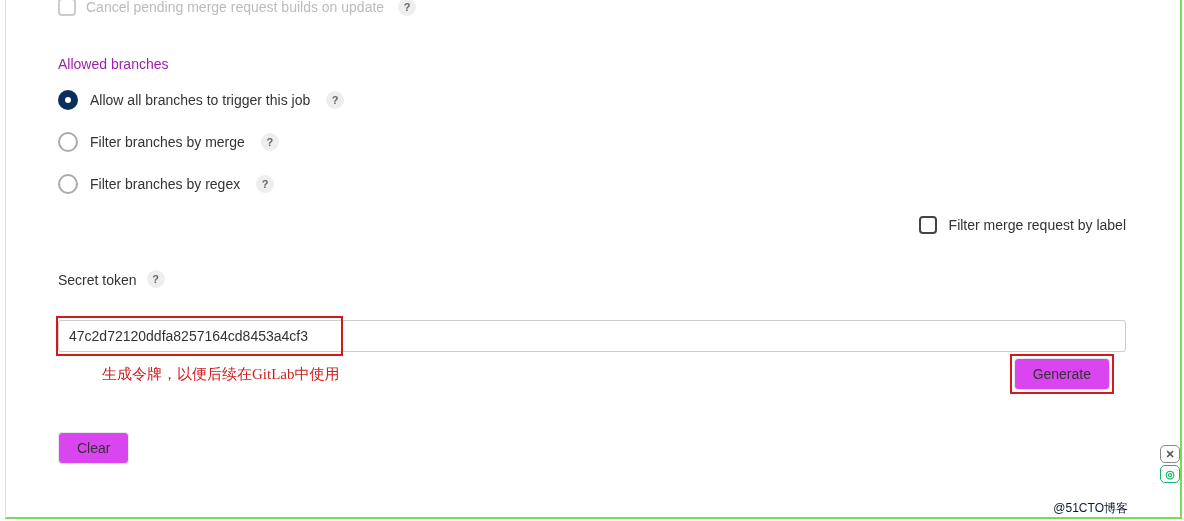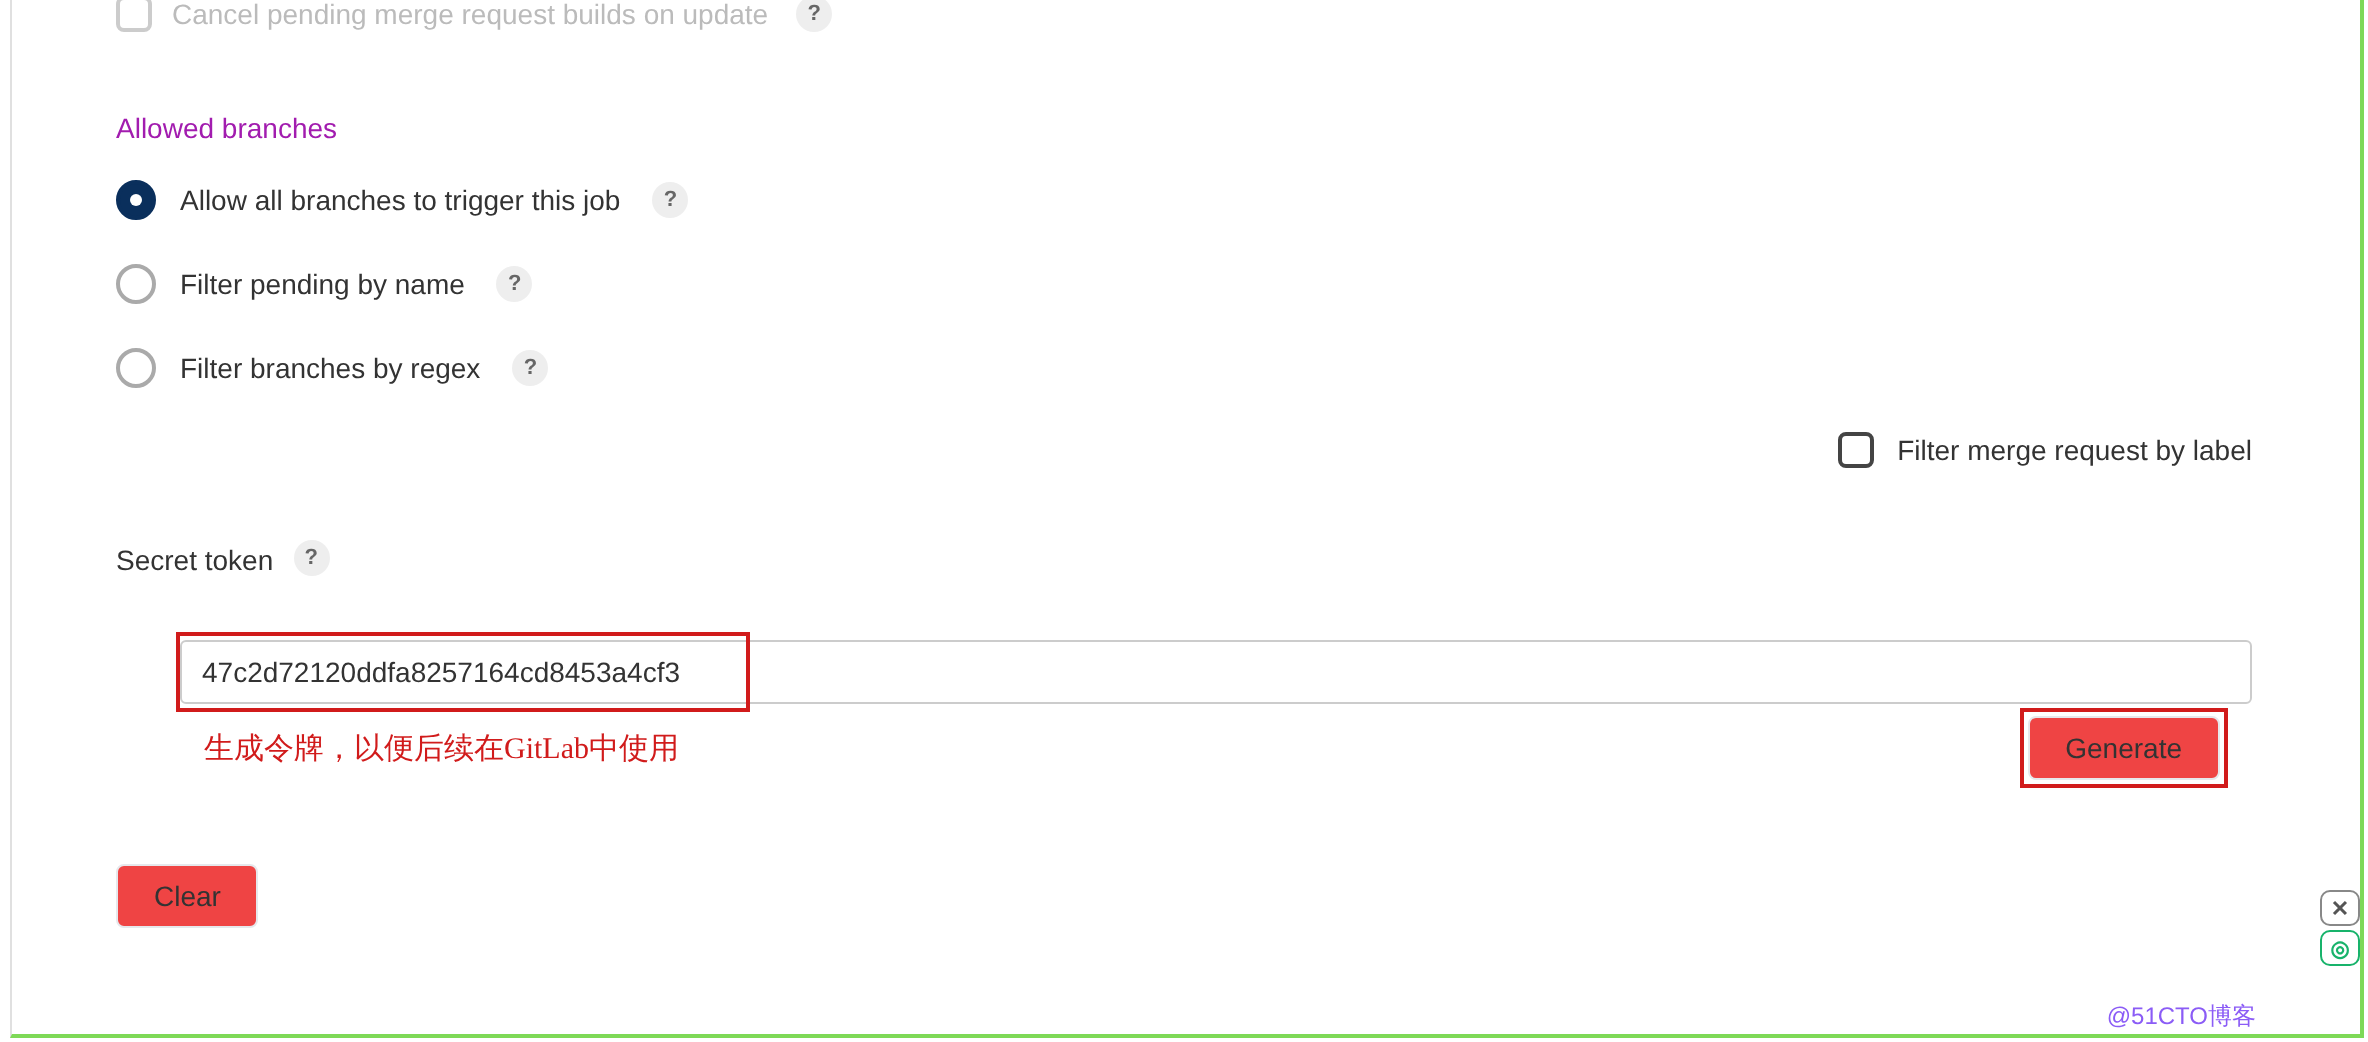--- a/index.html
+++ b/index.html
@@ -138,39 +138,39 @@
       display: flex;
       justify-content: flex-end;
       margin-top: -30px;
       padding-right: 12px;
     }
     .button-generate-wrap {
       border: 2px solid #d11b1b;
       padding: 2px;
     }
     .btn {
-      background: #ef4444;
+      background: #d946ef;
       border: 1px solid #e6e8ec;
       border-radius: 4px;
       padding: 7px 18px;
       font-size: 14px;
       color: #333;
       cursor: pointer;
       font-family: inherit;
     }
     .clear-row {
       display: flex;
       margin-top: 38px;
       padding-right: 14px;
     }
     .watermark {
       position: absolute;
       bottom: 4px;
       right: 56px;
-      color: #8b5cf6;
+      color: #0f172a;
       font-size: 12px;
       font-family: "SimSun", sans-serif;
     }
     .side-buttons {
       position: absolute;
       right: 4px;
       bottom: 38px;
       display: flex;
       flex-direction: column;
       gap: 2px;
@@ -205,40 +205,40 @@
   <div class="section-label">Allowed branches</div>
 
   <div class="radio-group">
     <div class="radio-row">
       <span class="radio-circle selected"></span>
       <span class="radio-label">Allow all branches to trigger this job</span>
       <span class="help-icon">?</span>
     </div>
     <div class="radio-row">
       <span class="radio-circle"></span>
-      <span class="radio-label">Filter pending by name</span>
+      <span class="radio-label">Filter branches by merge</span>
       <span class="help-icon">?</span>
     </div>
     <div class="radio-row">
       <span class="radio-circle"></span>
       <span class="radio-label">Filter branches by regex</span>
       <span class="help-icon">?</span>
     </div>
     <div class="radio-row" style="margin-bottom:0;justify-content:flex-end;">
       <span class="checkbox-box dark"></span>
       <span class="radio-label">Filter merge request by label</span>
     </div>
   </div>
 
   <div class="secret-label-row">
     <span>Secret token</span>
     <span class="help-icon">?</span>
   </div>
 
-  <div style="position:absolute; left:28px; right:28px; top:320px;margin-left:32px;">
+  <div style="position:absolute; left:28px; right:28px; top:320px;">
     <input class="secret-input" type="text" value="47c2d72120ddfa8257164cd8453a4cf3" style="">
     <div style="position:absolute; left:-2px; top:-4px; width:287px; height:40px; border:2px solid #d11b1b; pointer-events:none;"></div>
   </div>
 
   <div style="height: 55px;"></div>
 
   <div class="annotation-red">生成令牌，以便后续在GitLab中使用</div>
 
   <div class="button-row">
     <div class="button-generate-wrap">

